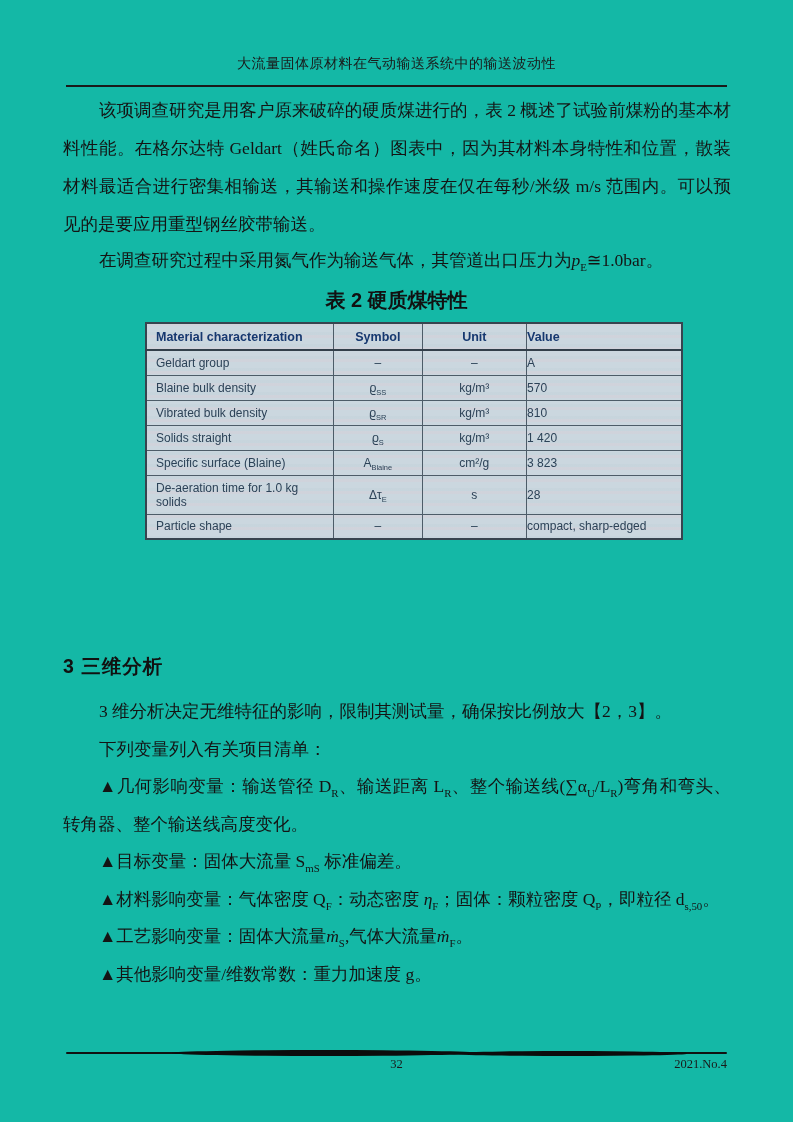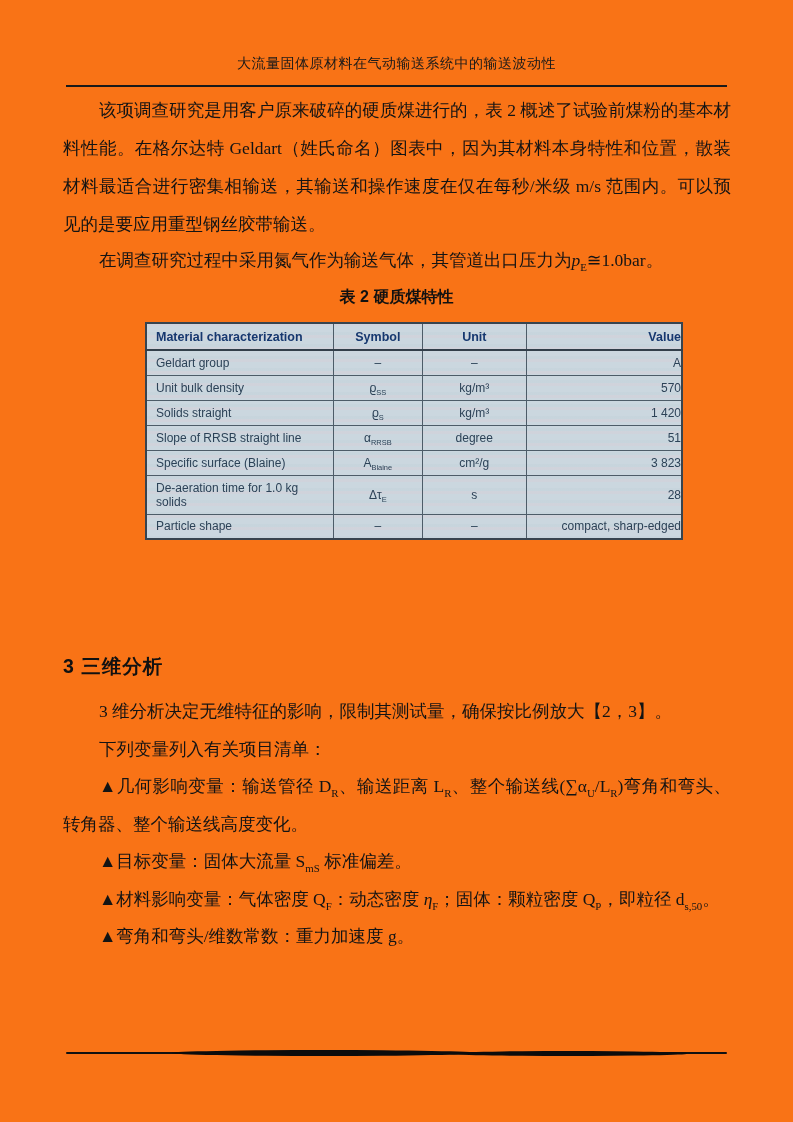--- a/index.html
+++ b/index.html
@@ -4,21 +4,21 @@
 <style>
   * { margin: 0; padding: 0; box-sizing: border-box; }
   html, body { background: #ffffff; }
   body { font-family: "Liberation Serif", "DejaVu Serif", serif; }
 
   .page {
     position: relative;
     width: 793px;
     height: 1122px;
     margin: 0 auto;
-    background: #f97316;
+    background: #14b8a6;
     overflow: hidden;
     color: #111;
   }
 
   
   .doc-header {
     position: absolute;
     top: 55px; left: 66px; width: 661px;
     text-align: center;
   }
@@ -49,21 +49,21 @@
   i { font-style: italic; }
   sub { font-size: 0.62em; line-height: 0; }
 
   
   .table-caption {
     position: absolute;
     top: 287px; left: 0; width: 100%;
     text-align: center;
     font-family: "Liberation Sans", "DejaVu Sans", sans-serif;
     font-weight: 700;
-    font-size: 16px;
+    font-size: 20px;
     color: #111;
   }
   .table-wrap {
     position: absolute;
     top: 322px; left: 145px; width: 538px;
   }
   table.material {
     width: 100%;
     border-collapse: collapse;
     font-family: "Liberation Sans", "DejaVu Sans", sans-serif;
@@ -86,21 +86,21 @@
     color: #16386f;
     font-weight: 700;
     font-size: 12.5px;
     height: 27px;
   }
   table.material td { height: 25px; }
   table.material tr.tall td { height: 39px; }
   .c-name { width: 35%; text-align: left; padding-left: 9px; padding-right: 6px; }
   .c-sym  { width: 16.5%; text-align: center; }
   .c-unit { width: 19.5%; text-align: center; }
-  .c-val  { width: 29%;  text-align: right; }
+  .c-val  { width: 29%;  text-align: left; }
   th.c-name { text-align: left; }
 
   
   .section-heading {
     position: absolute;
     top: 653px; left: 63px;
     font-family: "Liberation Sans", "DejaVu Sans", sans-serif;
     font-weight: 700;
     font-size: 19.5px;
     color: #111;
@@ -173,36 +173,36 @@
         </tr>
       </thead>
       <tbody>
           <tr>
       <td class="c-name">Geldart group</td>
       <td class="c-sym">–</td>
       <td class="c-unit">–</td>
       <td class="c-val">A</td>
     </tr>
           <tr>
-      <td class="c-name">Unit bulk density</td>
+      <td class="c-name">Blaine bulk density</td>
       <td class="c-sym">ϱ<sub>SS</sub></td>
       <td class="c-unit">kg/m³</td>
       <td class="c-val">570</td>
+    </tr>
+          <tr>
+      <td class="c-name">Vibrated bulk density</td>
+      <td class="c-sym">ϱ<sub>SR</sub></td>
+      <td class="c-unit">kg/m³</td>
+      <td class="c-val">810</td>
     </tr>
           <tr>
       <td class="c-name">Solids straight</td>
       <td class="c-sym">ϱ<sub>S</sub></td>
       <td class="c-unit">kg/m³</td>
       <td class="c-val">1 420</td>
-    </tr>
-          <tr>
-      <td class="c-name">Slope of RRSB straight line</td>
-      <td class="c-sym">α<sub>RRSB</sub></td>
-      <td class="c-unit">degree</td>
-      <td class="c-val">51</td>
     </tr>
           <tr>
       <td class="c-name">Specific surface (Blaine)</td>
       <td class="c-sym">A<sub>Blaine</sub></td>
       <td class="c-unit">cm²/g</td>
       <td class="c-val">3 823</td>
     </tr>
           <tr class="tall">
       <td class="c-name">De-aeration time for 1.0 kg solids</td>
       <td class="c-sym">Δτ<sub>E</sub></td>
@@ -220,23 +220,28 @@
   </div>
 
   <h2 class="section-heading">3 三维分析</h2>
   <div class="section-body">
     <p>3 维分析决定无维特征的影响，限制其测试量，确保按比例放大【2，3】。</p>
     <p>下列变量列入有关项目清单：</p>
     <div>
         <p>▲几何影响变量：输送管径 D<sub>R</sub>、输送距离 L<sub>R</sub>、整个输送线(∑α<sub>U</sub>/L<sub>R</sub>)弯角和弯头、转角器、整个输送线高度变化。</p>
         <p>▲目标变量：固体大流量 S<sub>mS</sub> 标准偏差。</p>
         <p>▲材料影响变量：气体密度 Q<sub>F</sub>：动态密度 <i>η</i><sub>F</sub>；固体：颗粒密度 Q<sub>P</sub>，即粒径 d<sub>s,50</sub>。</p>
-        <p>▲弯角和弯头/维数常数：重力加速度 g。</p>
+        <p>▲工艺影响变量：固体大流量<i>ṁ</i><sub>S</sub>,气体大流量<i>ṁ</i><sub>F</sub>。</p>
+        <p>▲其他影响变量/维数常数：重力加速度 g。</p>
       </div>
   </div>
 
   <div class="footer-rule">
     <div class="base"></div>
     <div class="bump1"></div>
     <div class="bump2"></div>
   </div>
+  <div class="footer-text">
+    <span class="page-num">32</span>
+    <span class="issue">2021.No.4</span>
+  </div>
 
 </div>
 
 </body></html>

